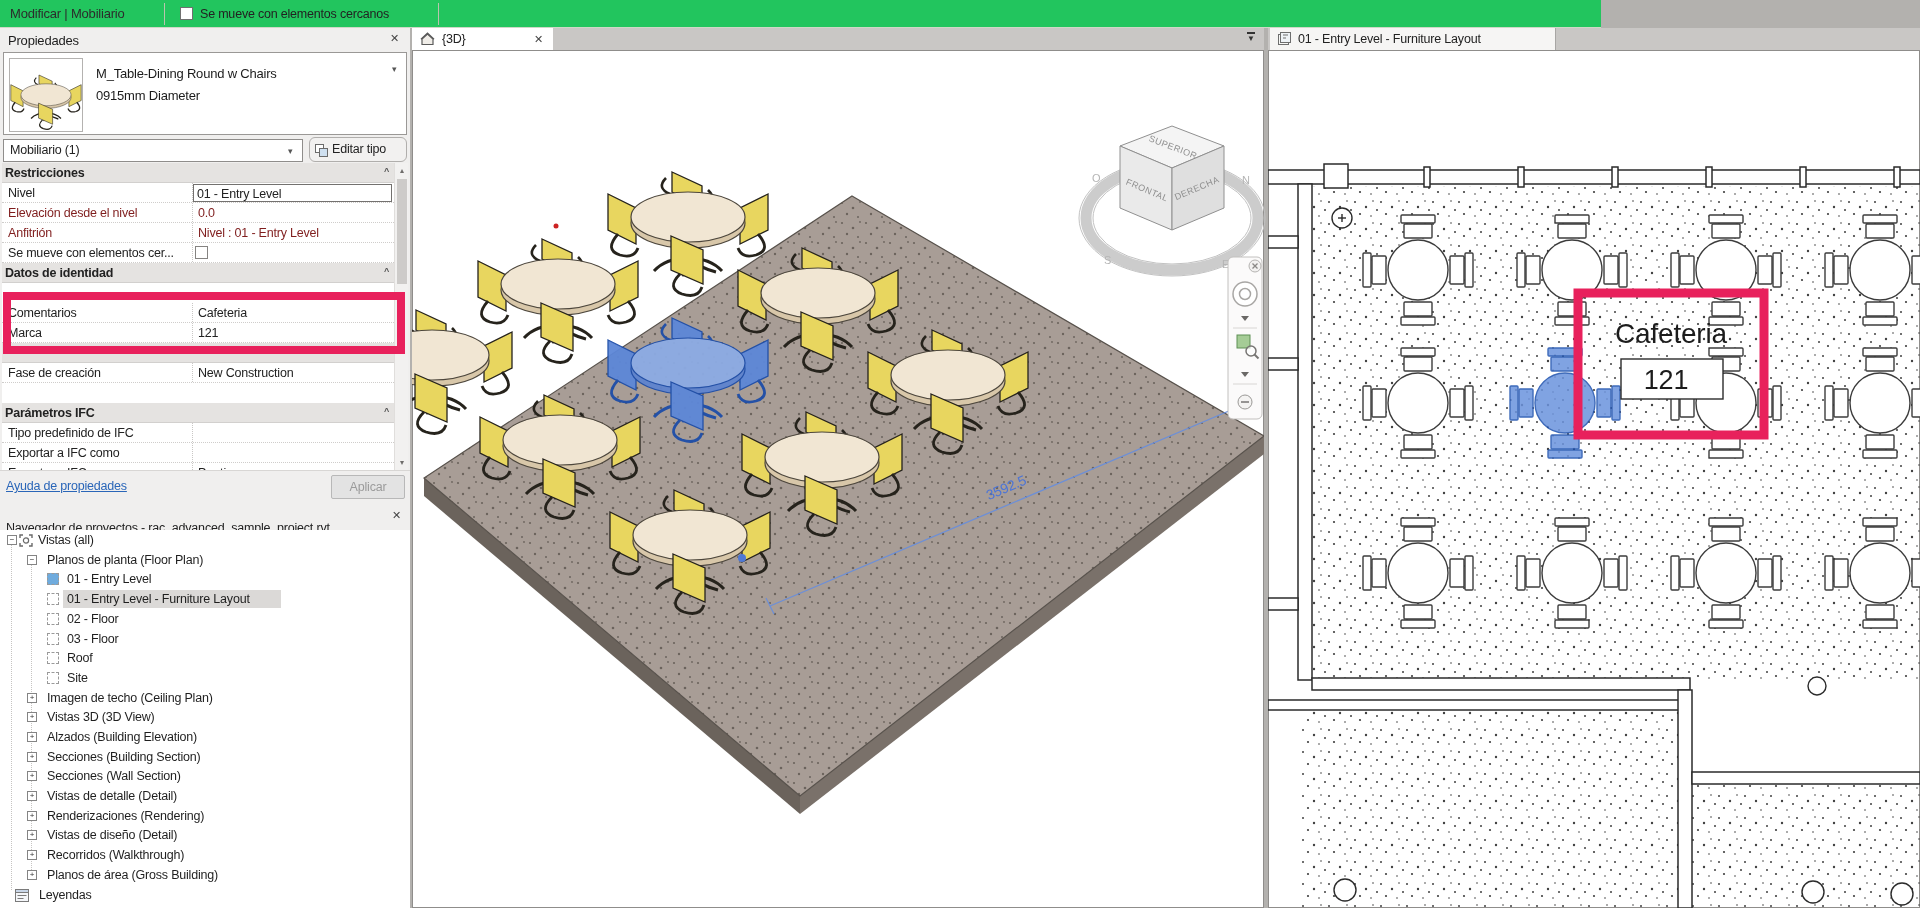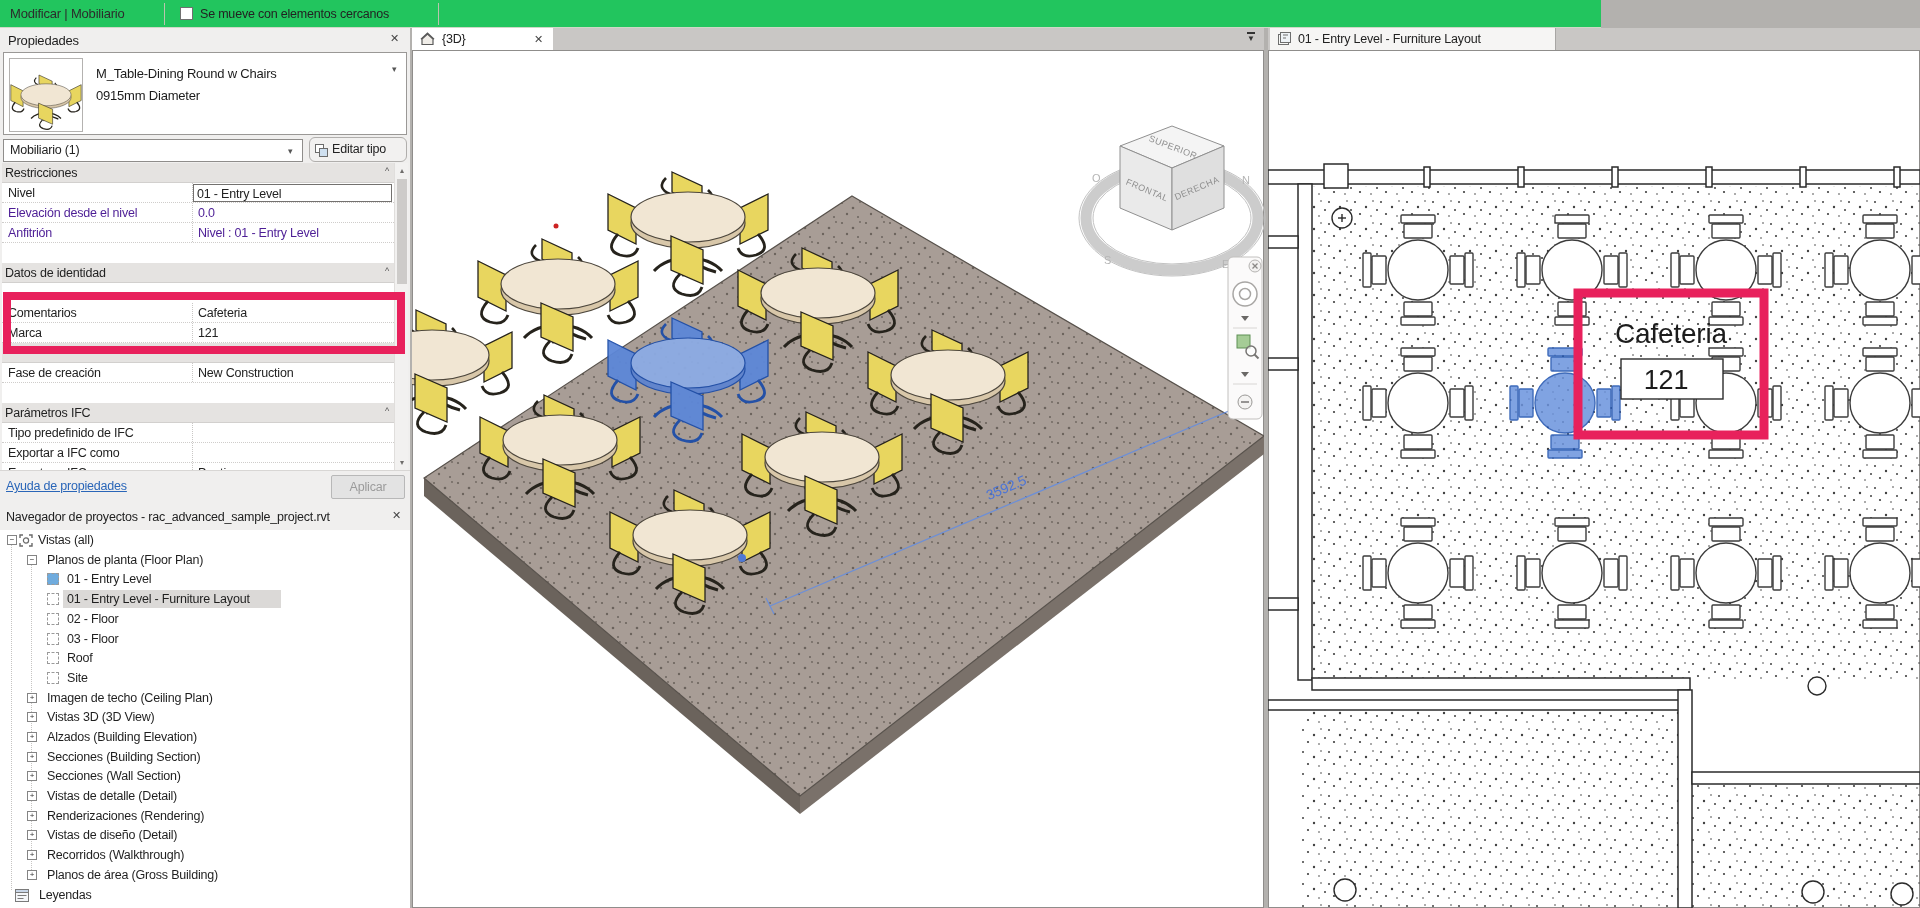--- a/index.html
+++ b/index.html
@@ -22,23 +22,23 @@
 .combo{position:absolute;left:3px;top:139px;width:300px;height:23px;background:#fff;border:1px solid #8f8d8b}
 .combo span.lbl{position:absolute;left:6px;top:3px;font-size:12.5px}
 .ddar{position:absolute;font-size:9px;color:#555}
 .etbtn{position:absolute;left:309px;top:137px;width:98px;height:25px;background:#f2f1f0;border:1px solid #b0aeac;border-radius:6px;font-size:12.5px}
 .etbtn span{position:absolute;left:22px;top:4px}
 
 .grid{position:absolute;left:2px;top:163px;width:392px;height:307px;overflow:hidden;background:#fff}
 .prow{position:absolute;left:0;width:392px;height:20px;background:#fff;border-bottom:1px dotted #cfcdcb}
 .prow .plabel{position:absolute;left:6px;top:3px;white-space:nowrap}
 .prow .pval{position:absolute;left:190px;top:0;width:202px;height:100%;border-left:1px dotted #c9c7c5;padding:3px 5px;white-space:nowrap}
-.sect{background:#e5e3e1;border-bottom:1px solid #d2d0ce;font-weight:400}
+.sect{background:#e5e3e1;border-bottom:1px solid #d2d0ce;font-weight:700}
 .sect .plabel{left:3px}
-.dim{color:#4c1d95}
+.dim{color:#7f1d1d}
 .vframe{position:absolute;left:191px;top:1px;width:199px;height:18px;border:1px solid #73716f;background:#fff;padding:2px 3px;white-space:nowrap}
 .chev{position:absolute;right:5px;top:3px;font-size:9px;color:#555}
 .pcheck{position:absolute;left:193px;top:3px;width:13px;height:13px;border:1px solid #858381;background:#fff}
 .sbar{position:absolute;left:394px;top:163px;width:14px;height:307px;background:#f2f1f0;border-left:1px solid #e0dedc}
 .sbar .ar{position:absolute;left:0;width:14px;text-align:center;font-size:8px;color:#6f6d6b}
 .sthumb{position:absolute;left:2px;top:16px;width:10px;height:105px;background:#cdcbc9}
 .pinkbox{position:absolute;border:8px solid #e8215c;z-index:30}
 .botbar{position:absolute;left:0;top:470px;width:410px;height:35px;background:#f0efee;border-top:1px solid #d8d6d4}
 .helplink{position:absolute;left:6px;top:8px;color:#2a66b8;text-decoration:underline}
 .applybtn{position:absolute;left:331px;top:4px;width:74px;height:24px;background:#e3e3e3;border:1px solid #b8b8b8;border-radius:2px;color:#9b9b9b;text-align:center;padding-top:4px}
@@ -109,20 +109,25 @@
         <span class="vframe">01 - Entry Level</span>
       </div>
     <div class="prow dim" style="top:40px">
         <span class="plabel">Elevación desde el nivel</span>
         <span class="pval">0.0</span>
       </div>
     <div class="prow dim" style="top:60px">
         <span class="plabel">Anfitrión</span>
         <span class="pval">Nivel : 01 - Entry Level</span>
       </div>
+    <div class="prow" style="top:80px">
+        <span class="plabel">Se mueve con elementos cer...</span>
+        <span class="pval"></span>
+        <span class="pcheck"></span>
+      </div>
     <div class="prow sect" style="top:100px">
         <span class="plabel">Datos de identidad</span>
         <span class="chev">^</span>
       </div>
     <div class="prow" style="top:140px">
         <span class="plabel">Comentarios</span>
         <span class="pval">Cafeteria</span>
       </div>
     <div class="prow" style="top:160px">
         <span class="plabel">Marca</span>
@@ -161,21 +166,21 @@
   <div class="pinkbox" style="left:3px;top:292px;width:402px;height:62px"></div>
 
   <div class="botbar">
     <span class="helplink">Ayuda de propiedades</span>
     <span class="applybtn">Aplicar</span>
   </div>
 </div>
 
 <div class="layer">
   <div class="bhdr"></div>
-  <span class="abs" style="left:6px;top:510px;font-size:12.5px">Navegador de proyectos - rac_advanced_sample_project.rvt</span>
+  <span class="abs" style="left:6px;top:521px;font-size:12.5px">Navegador de proyectos - rac_advanced_sample_project.rvt</span>
   <span class="xbtn" style="left:392px;top:509px">✕</span>
   <div class="tree">
     <div class="guide" style="left:11px;top:15px;height:345px"></div>
     <div class="guide" style="left:31px;top:30px;height:310px"></div>
 
     <div class="trow" style="top:1px">
       <span class="exp" style="left:7px">−</span>
       <svg class="abs" style="left:19px;top:3px" width="14" height="13" viewBox="0 0 14 13">
         <path d="M1,4 V1 H4 M10,1 H13 V4 M13,9 V12 H10 M4,12 H1 V9" fill="none" stroke="#6a6a6a" stroke-width="1.4"></path>
         <circle cx="7" cy="6.5" r="2.6" fill="none" stroke="#6a6a6a" stroke-width="1.2"></circle>

